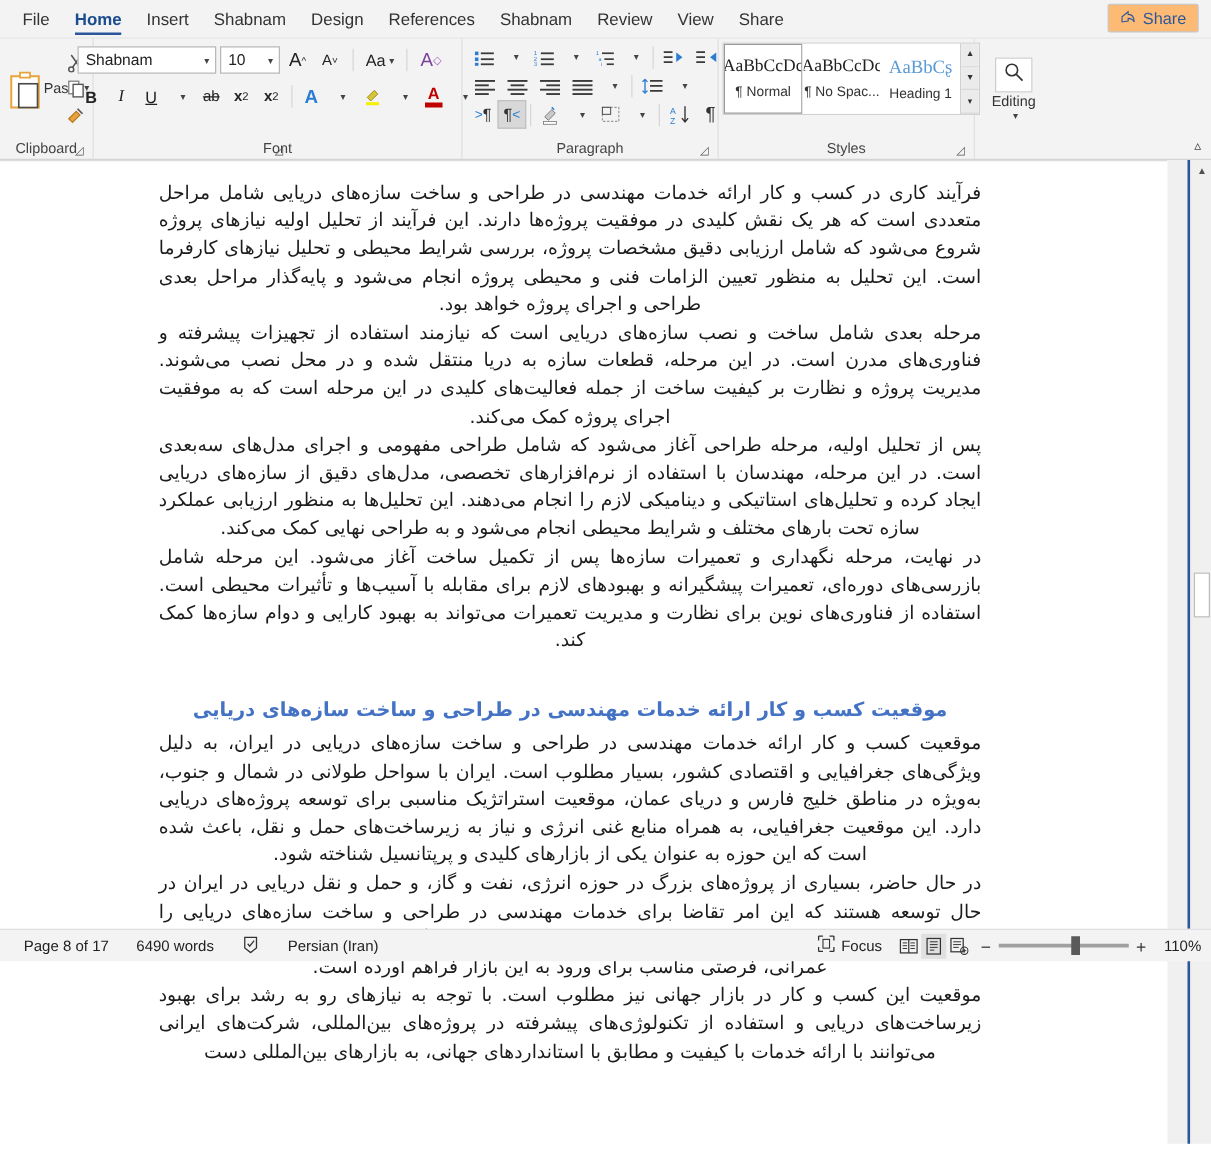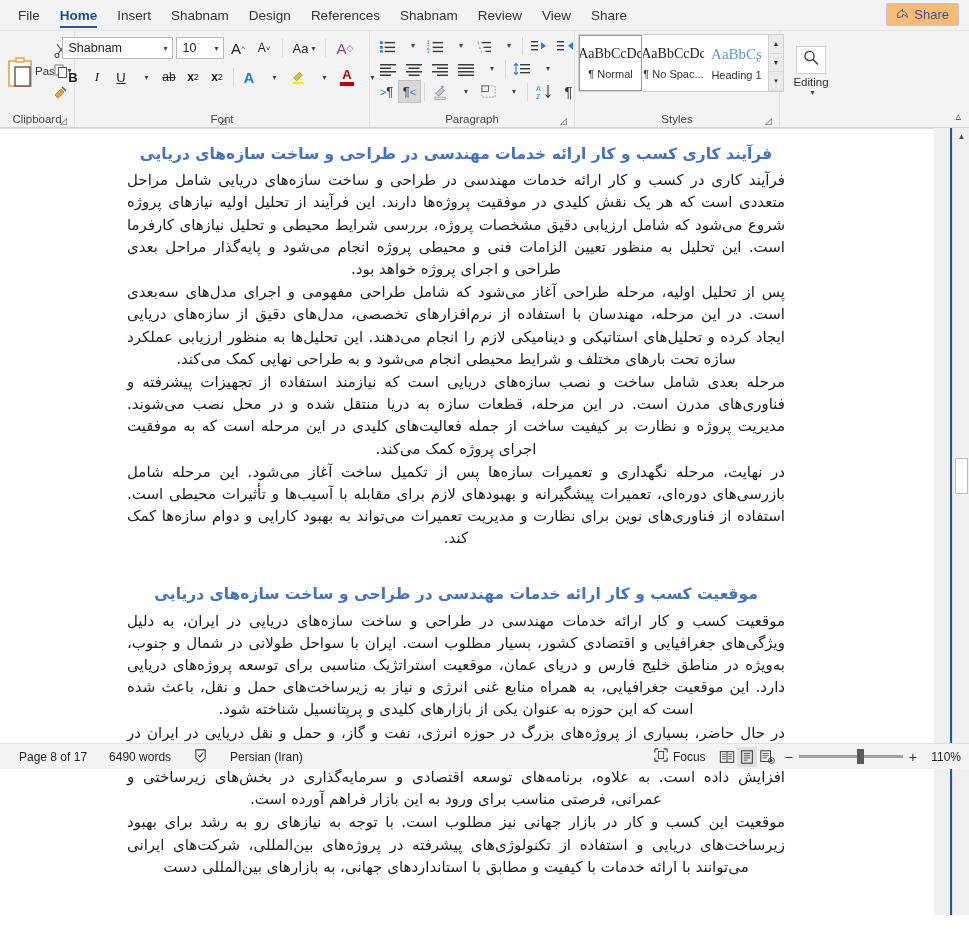--- a/index.html
+++ b/index.html
@@ -565,24 +565,23 @@
       <div class="group-label"></div>
     </div>
 
     <span class="ribbon-collapse">▵</span>
   </div>
 
   <div class="docarea">
     <div class="page">
       <div class="content">
 
-        <h2 class="heading">فرآیند کاری کسب و کار ارائه خدمات مهندسی در طراحی و ساخت سازه‌های دریایی</h2>
         <p class="body">فرآیند کاری در کسب و کار ارائه خدمات مهندسی در طراحی و ساخت سازه‌های دریایی شامل مراحل متعددی است که هر یک نقش کلیدی در موفقیت پروژه‌ها دارند. این فرآیند از تحلیل اولیه نیازهای پروژه شروع می‌شود که شامل ارزیابی دقیق مشخصات پروژه، بررسی شرایط محیطی و تحلیل نیازهای کارفرما است. این تحلیل به منظور تعیین الزامات فنی و محیطی پروژه انجام می‌شود و پایه‌گذار مراحل بعدی طراحی و اجرای پروژه خواهد بود.</p>
+        <p class="body">مرحله بعدی شامل ساخت و نصب سازه‌های دریایی است که نیازمند استفاده از تجهیزات پیشرفته و فناوری‌های مدرن است. در این مرحله، قطعات سازه به دریا منتقل شده و در محل نصب می‌شوند. مدیریت پروژه و نظارت بر کیفیت ساخت از جمله فعالیت‌های کلیدی در این مرحله است که به موفقیت اجرای پروژه کمک می‌کند.</p>
         <p class="body">پس از تحلیل اولیه، مرحله طراحی آغاز می‌شود که شامل طراحی مفهومی و اجرای مدل‌های سه‌بعدی است. در این مرحله، مهندسان با استفاده از نرم‌افزارهای تخصصی، مدل‌های دقیق از سازه‌های دریایی ایجاد کرده و تحلیل‌های استاتیکی و دینامیکی لازم را انجام می‌دهند. این تحلیل‌ها به منظور ارزیابی عملکرد سازه تحت بارهای مختلف و شرایط محیطی انجام می‌شود و به طراحی نهایی کمک می‌کند.</p>
-        <p class="body">مرحله بعدی شامل ساخت و نصب سازه‌های دریایی است که نیازمند استفاده از تجهیزات پیشرفته و فناوری‌های مدرن است. در این مرحله، قطعات سازه به دریا منتقل شده و در محل نصب می‌شوند. مدیریت پروژه و نظارت بر کیفیت ساخت از جمله فعالیت‌های کلیدی در این مرحله است که به موفقیت اجرای پروژه کمک می‌کند.</p>
         <p class="body">در نهایت، مرحله نگهداری و تعمیرات سازه‌ها پس از تکمیل ساخت آغاز می‌شود. این مرحله شامل بازرسی‌های دوره‌ای، تعمیرات پیشگیرانه و بهبودهای لازم برای مقابله با آسیب‌ها و تأثیرات محیطی است. استفاده از فناوری‌های نوین برای نظارت و مدیریت تعمیرات می‌تواند به بهبود کارایی و دوام سازه‌ها کمک کند.</p>
 
         <h2 class="heading second">موقعیت کسب و کار ارائه خدمات مهندسی در طراحی و ساخت سازه‌های دریایی</h2>
         <p class="body">موقعیت کسب و کار ارائه خدمات مهندسی در طراحی و ساخت سازه‌های دریایی در ایران، به دلیل ویژگی‌های جغرافیایی و اقتصادی کشور، بسیار مطلوب است. ایران با سواحل طولانی در شمال و جنوب، به‌ویژه در مناطق خلیج فارس و دریای عمان، موقعیت استراتژیک مناسبی برای توسعه پروژه‌های دریایی دارد. این موقعیت جغرافیایی، به همراه منابع غنی انرژی و نیاز به زیرساخت‌های حمل و نقل، باعث شده است که این حوزه به عنوان یکی از بازارهای کلیدی و پرپتانسیل شناخته شود.</p>
         <p class="body">در حال حاضر، بسیاری از پروژه‌های بزرگ در حوزه انرژی، نفت و گاز، و حمل و نقل دریایی در ایران در حال توسعه هستند که این امر تقاضا برای خدمات مهندسی در طراحی و ساخت سازه‌های دریایی را افزایش داده است. به علاوه، برنامه‌های توسعه اقتصادی و سرمایه‌گذاری در بخش‌های زیرساختی و عمرانی، فرصتی مناسب برای ورود به این بازار فراهم آورده است.</p>
         <p class="body">موقعیت این کسب و کار در بازار جهانی نیز مطلوب است. با توجه به نیازهای رو به رشد برای بهبود زیرساخت‌های دریایی و استفاده از تکنولوژی‌های پیشرفته در پروژه‌های بین‌المللی، شرکت‌های ایرانی می‌توانند با ارائه خدمات با کیفیت و مطابق با استانداردهای جهانی، به بازارهای بین‌المللی دست</p>
 
       </div>
     </div>
   </div>

